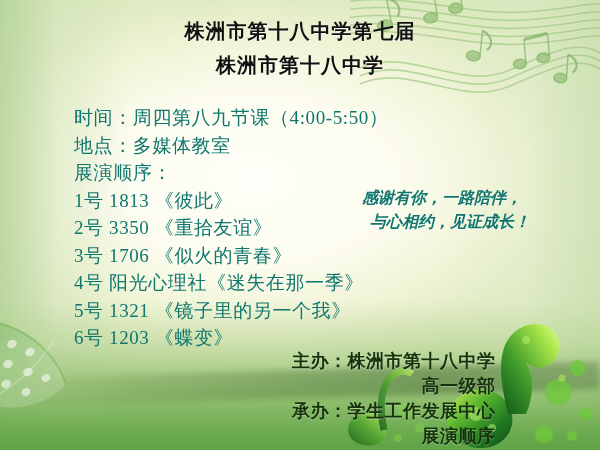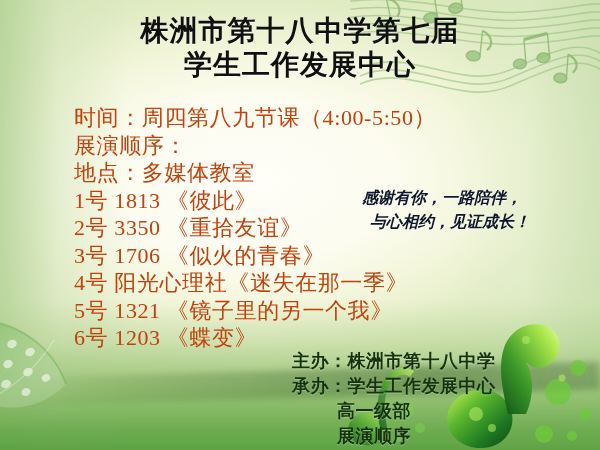--- a/index.html
+++ b/index.html
@@ -79,42 +79,42 @@
   
   .content { position: absolute; inset: 0; }
 
   .title {
     position: absolute;
     left: 0; right: 0; top: 14px;
     text-align: center;
     color: #101010;
     font-family: "Liberation Sans", "DejaVu Sans", sans-serif;
     font-weight: bold;
-    font-size: 28px;
+    font-size: 20px;
     line-height: 34px;
     letter-spacing: 1px;
     text-shadow: 0 1px 0 rgba(255,255,255,0.6);
   }
   .title-line { display: block; white-space: nowrap; }
 
   .body-block {
     position: absolute;
     left: 74px; top: 104px;
-    color: #c2410c;
-    font-size: 22px;
+    color: #0f766e;
+    font-size: 19px;
     line-height: 27.5px;
     letter-spacing: 0.6px;
     white-space: nowrap;
   }
   .body-line { display: block; }
 
   .slogan {
     position: absolute;
     left: 362px; top: 186px;
-    color: #0f172a;
+    color: #0f766e;
     font-family: "Liberation Serif", "DejaVu Serif", serif;
     font-weight: bold;
     font-style: italic;
     font-size: 16px;
     line-height: 24px;
     white-space: nowrap;
     text-shadow: 0 1px 1px rgba(255,255,255,0.75);
   }
   .slogan-line { display: block; }
   .slogan-line.second { padding-left: 8px; text-align: right; }
@@ -123,20 +123,21 @@
     position: absolute;
     left: 292px; top: 349px;
     color: #14330c;
     font-family: "Liberation Sans", "DejaVu Sans", sans-serif;
     font-weight: bold;
     font-size: 18px;
     line-height: 25px;
     letter-spacing: 0.5px;
     white-space: nowrap;
     text-shadow: 0 1px 1px rgba(255,255,255,0.35);
+    text-align: right;
   }
   .org-line { display: block; }
   .org-line.indented { padding-left: 45px; }
 </style>
 </head>
 <body>
 
 <div id="slide">
 
   <div class="bg-base"></div>
@@ -260,41 +261,41 @@
       <circle cx="64" cy="48" r="8"></circle>
       <circle cx="78" cy="66" r="5"></circle>
       <circle cx="56" cy="76" r="4"></circle>
     </g>
   </svg>
 
   <div class="content">
 
     <div class="title">
       <span class="title-line">株洲市第十八中学第七届</span>
-      <span class="title-line">学生工作发展中心</span>
+      <span class="title-line">株洲市第十八中学</span>
     </div>
 
     <div class="body-block">
       <span class="body-line">时间：周四第八九节课（4:00-5:50）</span>
+      <span class="body-line">地点：多媒体教室</span>
       <span class="body-line">展演顺序：</span>
-      <span class="body-line">地点：多媒体教室</span>
       <span class="body-line">1号  1813  《彼此》</span>
       <span class="body-line">2号  3350  《重拾友谊》</span>
       <span class="body-line">3号  1706  《似火的青春》</span>
       <span class="body-line">4号  阳光心理社《迷失在那一季》</span>
       <span class="body-line">5号  1321  《镜子里的另一个我》</span>
       <span class="body-line">6号  1203  《蝶变》</span>
     </div>
 
     <div class="slogan">
       <span class="slogan-line">感谢有你，一路陪伴，</span>
       <span class="slogan-line second">与心相约，见证成长！</span>
     </div>
 
     <div class="organizers">
       <span class="org-line">主办：株洲市第十八中学</span>
+      <span class="org-line indented">高一级部</span>
       <span class="org-line">承办：学生工作发展中心</span>
-      <span class="org-line indented">高一级部</span>
       <span class="org-line indented">展演顺序</span>
     </div>
 
   </div>
 </div>
 
 </body></html>

